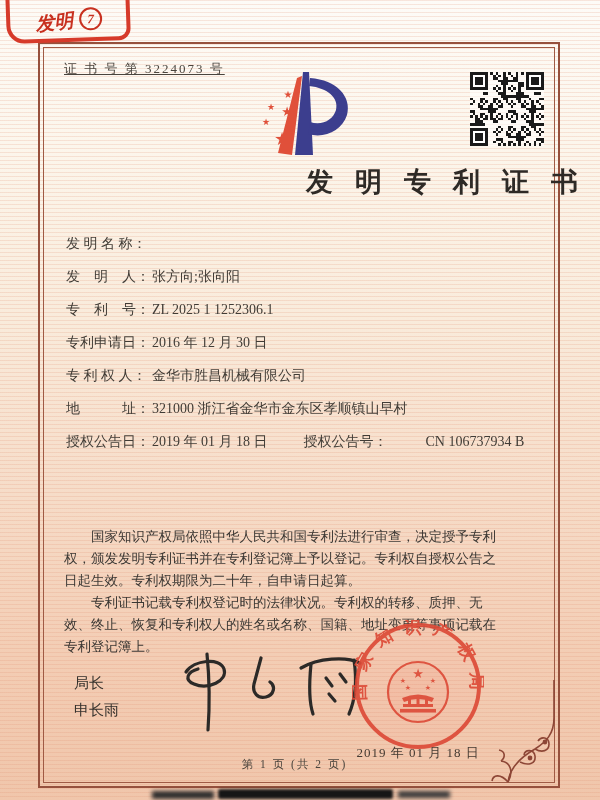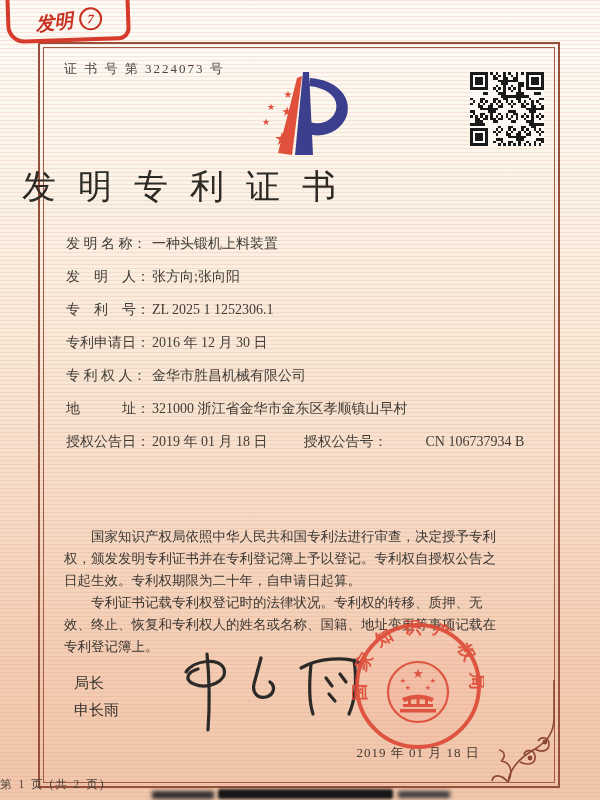--- a/index.html
+++ b/index.html
@@ -15,38 +15,38 @@
   .frame{position:absolute;left:38px;top:42px;width:518px;height:742px;border:2px solid #96503c;}
   .frame::before{content:"";position:absolute;left:3px;top:3px;right:3px;bottom:3px;border:1px solid #a05a44;}
   
   .annot{position:absolute;left:6px;top:-14px;width:124px;height:56px;border:4px solid #d63a2a;
     border-radius:10px 16px 12px 18px;transform:rotate(-2deg);display:flex;align-items:flex-end;
     justify-content:center;padding-bottom:4px;box-sizing:border-box;}
   .annot-inner{color:#c8301f;font-size:19px;font-weight:bold;transform:rotate(-5deg);
     display:flex;align-items:center;gap:6px;font-style:italic;}
   .annot-circle{display:inline-flex;width:19px;height:19px;border:2px solid #c8301f;border-radius:50%;
     align-items:center;justify-content:center;font-size:13px;transform:rotate(8deg);}
-  .certno{position:absolute;left:64px;top:60px;font-size:13px;letter-spacing:2px;color:#4a443d;}
+  .certno{position:absolute;left:64px;top:60px;font-size:13px;letter-spacing:2px;color:#4a443d;text-decoration:underline;}
   .logo{position:absolute;left:233px;top:68px;}
   .qr{position:absolute;left:470px;top:72px;}
-  .title{position:absolute;left:0;right:0;top:164px;text-align:left;font-size:34px;font-weight:normal;
+  .title{position:absolute;left:0;right:0;top:164px;text-align:right;font-size:27px;font-weight:bold;
     color:#2e2a26;letter-spacing:22px;text-indent:22px;}
   .fields{position:absolute;left:66px;top:233px;width:440px;font-size:14px;color:#413c36;}
   .frow{display:flex;margin-bottom:11px;line-height:22px;}
   .flabel{min-width:86px;white-space:pre;}
   .fvalue{white-space:pre;}
   .grantrow{display:flex;line-height:22px;gap:36px;}
   .gpair1{display:flex;width:240px;}
   .paras{position:absolute;left:64px;top:481px;width:436px;font-size:13.5px;line-height:22px;color:#3b3733;margin-top:45px;}
   .paras p{margin:0;text-indent:2em;}
   .director{position:absolute;left:74px;top:670px;font-size:15px;line-height:27px;color:#35312c;}
   .sig{position:absolute;left:158px;top:642px;}
   .seal{position:absolute;left:352px;top:620px;opacity:0.92;}
   .sealdate{position:absolute;left:356px;top:744px;width:124px;text-align:center;font-size:13px;color:#443a32;letter-spacing:1px;}
-  .footer{position:absolute;left:0;right:11px;top:757px;text-align:left;font-size:11.5px;color:#4a443d;letter-spacing:2px;margin-top:20px;}
+  .footer{position:absolute;left:0;right:11px;top:757px;text-align:center;font-size:11.5px;color:#4a443d;letter-spacing:2px;}
   .flourish{position:absolute;left:488px;top:680px;}
   .scan1{position:absolute;left:218px;top:789px;width:175px;height:10px;background:#161616;filter:blur(1.5px);border-radius:2px;}
   .scan2{position:absolute;left:398px;top:791px;width:52px;height:7px;background:#3a3a3a;filter:blur(2px);}
   .scan3{position:absolute;left:152px;top:791px;width:62px;height:8px;background:#2c2c2c;filter:blur(2px);}
 </style>
 </head>
 <body>
 
 <div id="page">
 
@@ -352,21 +352,20 @@
         <rect x="28" y="26" width="1" height="1" fill="#1a1a1a"></rect>
         <rect x="28" y="27" width="1" height="1" fill="#1a1a1a"></rect>
       </svg>
   </div>
 
   <div class="title">发明专利证书</div>
 
   <div class="fields">
     <div class="frow">
       <span class="flabel">发 明 名 称：</span>
-      <span class="fvalue">一种头锻机上料装置</span>
     </div>
     <div class="frow">
       <span class="flabel">发　明　人：</span>
       <span class="fvalue">张方向;张向阳</span>
     </div>
     <div class="frow">
       <span class="flabel">专　利　号：</span>
       <span class="fvalue">ZL 2025 1 1252306.1</span>
     </div>
     <div class="frow">

